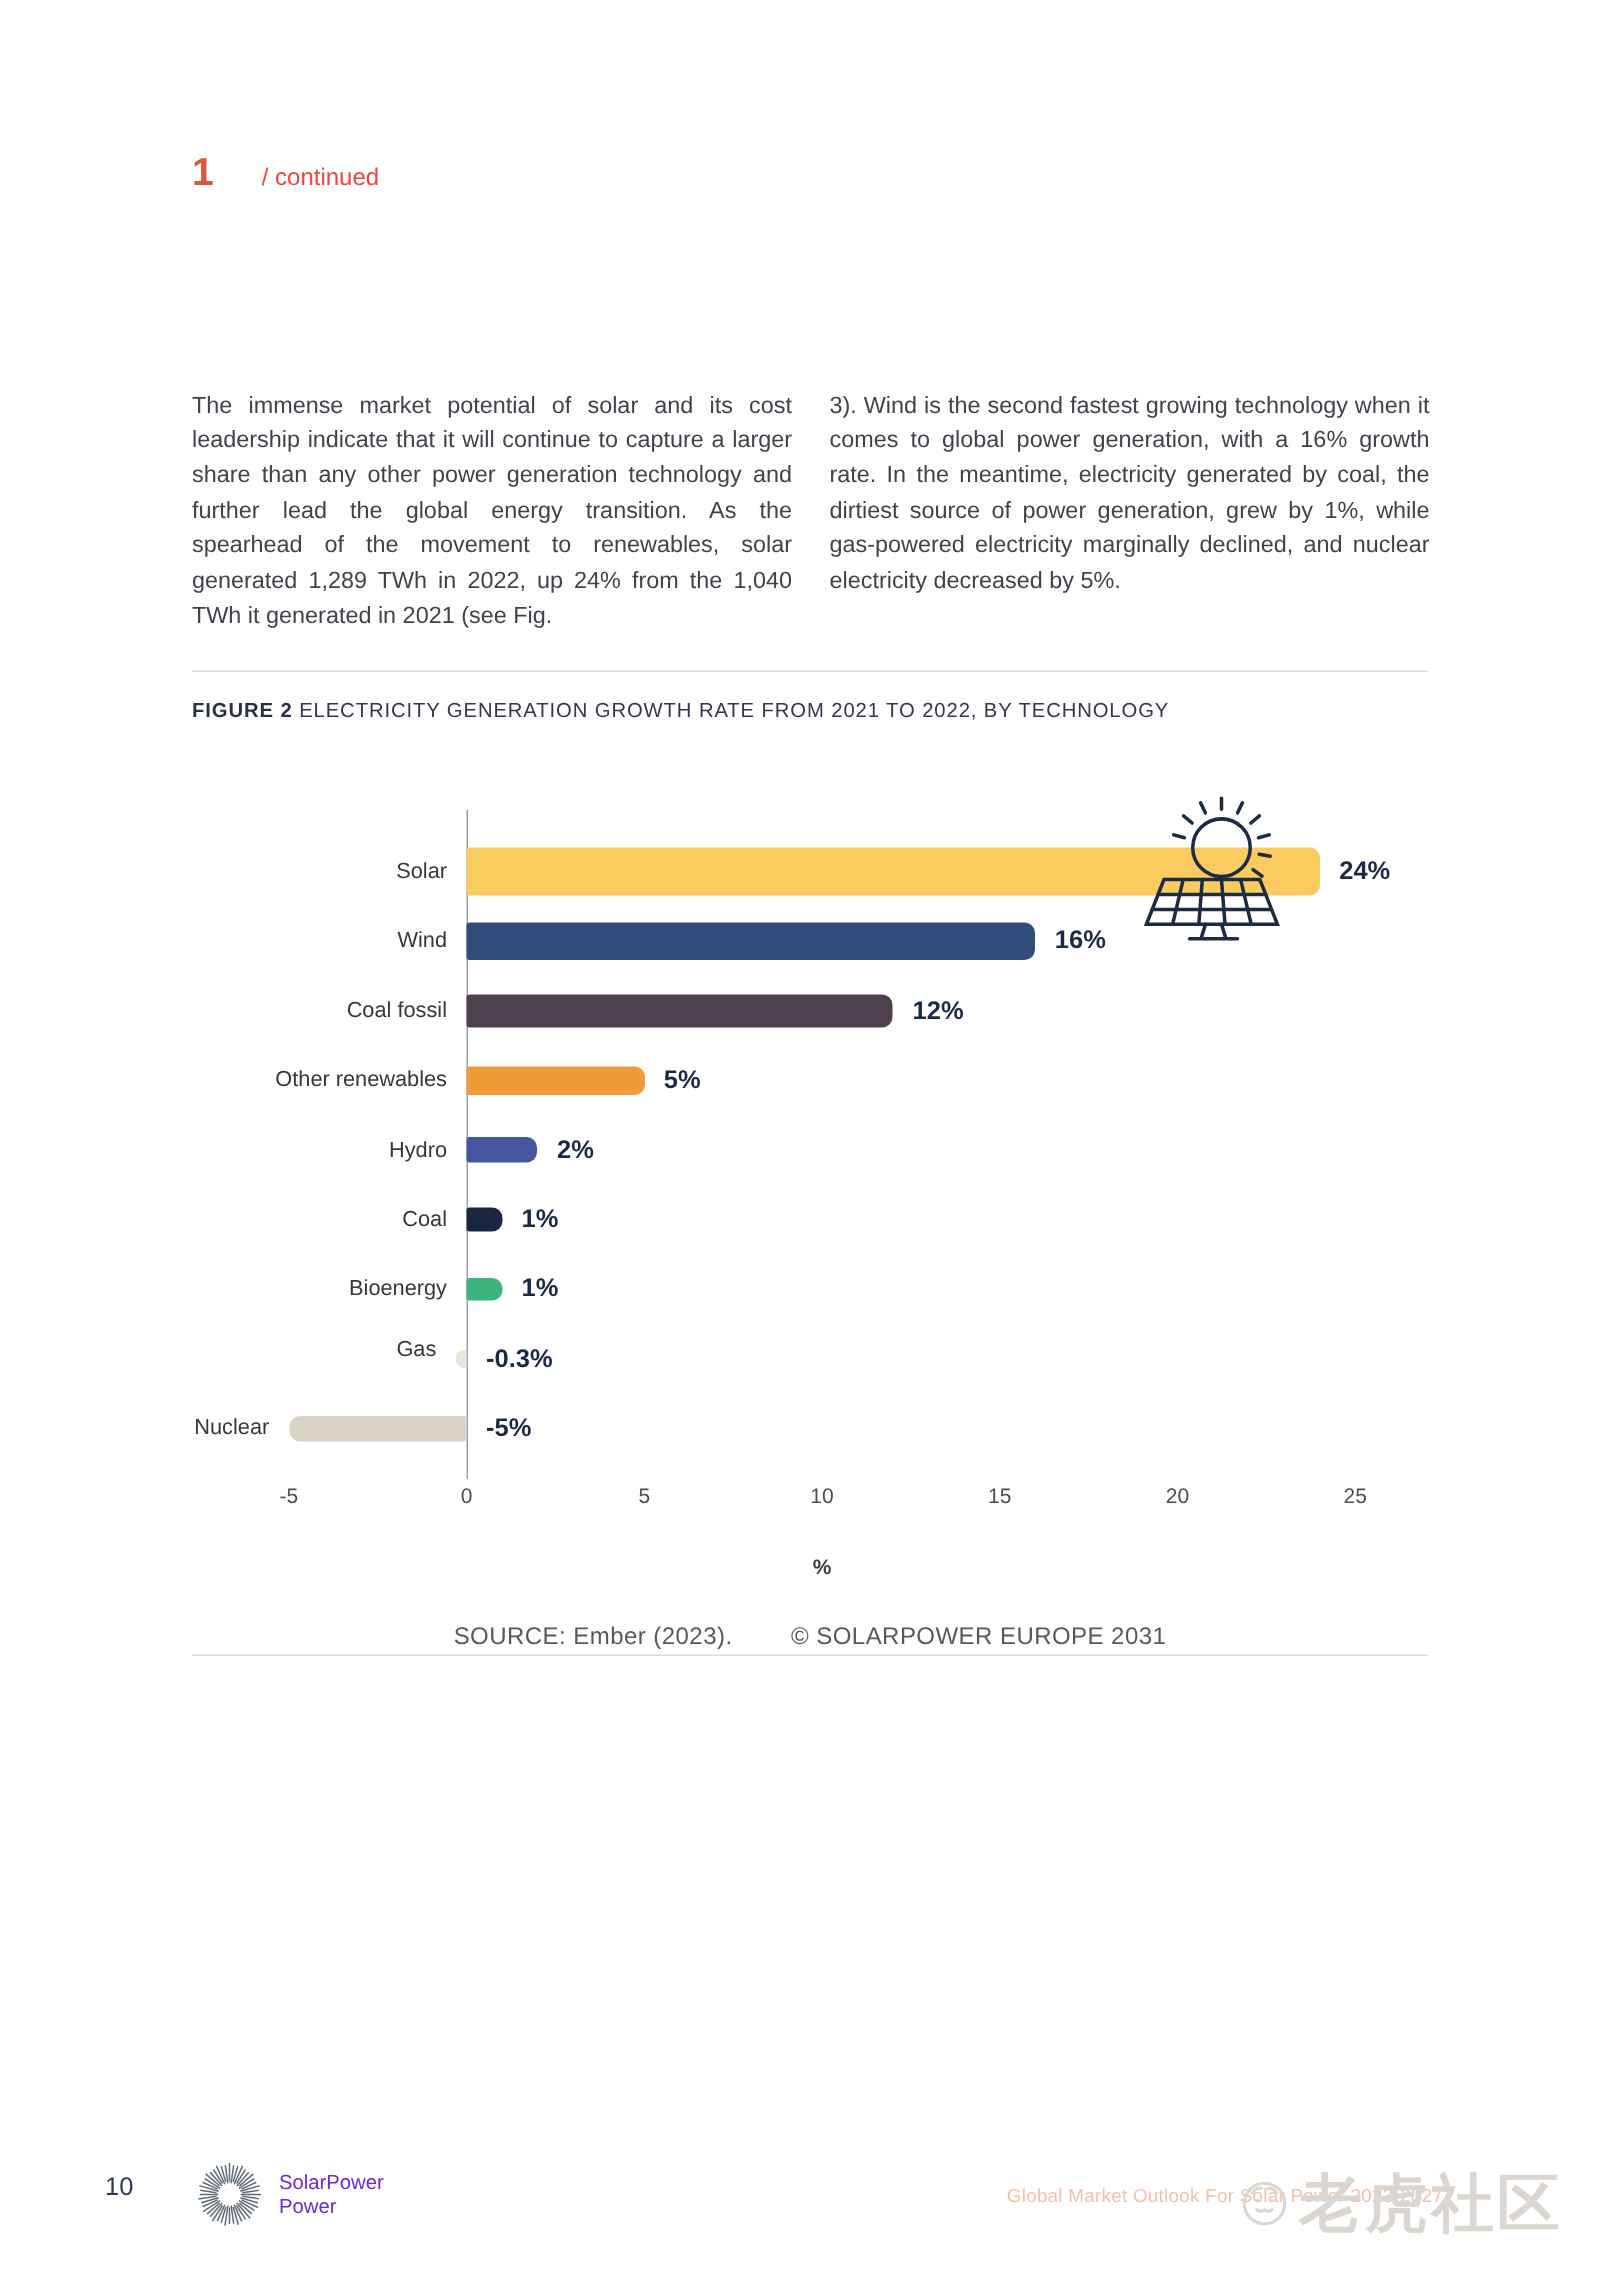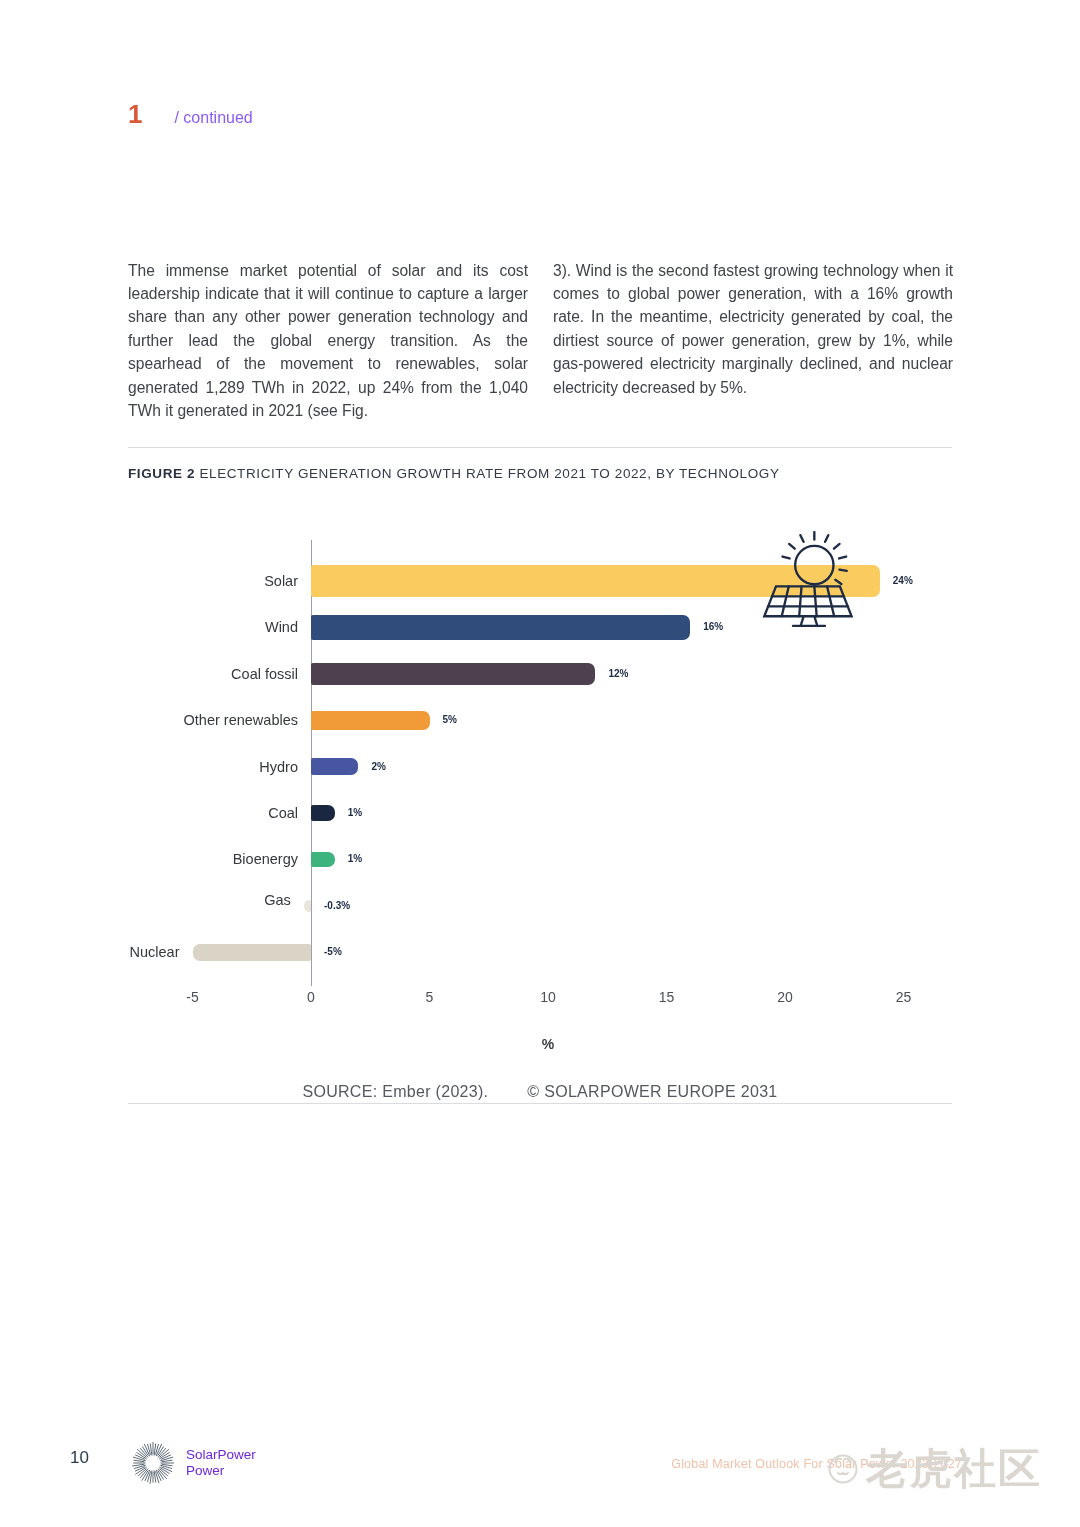--- a/index.html
+++ b/index.html
@@ -3,21 +3,21 @@
 <meta charset="utf-8">
 <style>
   html,body{margin:0;padding:0;background:#ffffff;}
   .page{position:relative;width:1080px;height:1527px;background:#ffffff;overflow:hidden;
         font-family:"Liberation Sans", sans-serif;}
 
   
   .hdr{position:absolute;left:128px;top:99px;display:flex;align-items:baseline;}
   .hdr .num{color:#D9593A;font-size:26px;font-weight:700;margin-right:22px;}
   .hdr .ttl{color:#1C2B45;font-size:27px;font-weight:700;letter-spacing:-0.2px;}
-  .hdr .cont{color:#8b5cf6;font-size:16px;font-weight:400;margin-left:10px;}
+  .hdr .cont{color:#ef4444;font-size:16px;font-weight:400;margin-left:10px;}
 
   
   .col{position:absolute;top:243px;width:400px;color:#3F434A;font-size:15.6px;
        line-height:23.4px;text-align:justify;}
   .col.c1{left:128px;}
   .col.c2{left:553px;}
 
   .rule{position:absolute;left:128px;width:824px;height:0;border-top:1px solid #DADCDE;}
   .rule.top{top:447px;}
   .rule.bottom{top:1103px;}
@@ -25,21 +25,21 @@
   .figtitle{position:absolute;left:128px;top:466px;font-size:13.5px;letter-spacing:0.6px;
             color:#33394a;}
   .figtitle b{font-weight:700;color:#2b3142;}
 
   
   #chart{position:absolute;left:128px;top:525px;width:824px;height:560px;}
   #chart .axis{position:absolute;width:1px;background:#9aa0a8;}
   #chart .cat{position:absolute;left:0;height:22px;line-height:22px;text-align:right;
               white-space:nowrap;font-size:14.5px;color:#35383d;}
   #chart .bar{position:absolute;}
-  #chart .val{position:absolute;height:20px;line-height:20px;font-size:10px;
+  #chart .val{position:absolute;height:20px;line-height:20px;font-size:17px;
               font-weight:700;color:#1B2A44;white-space:nowrap;}
   #chart .tick{position:absolute;transform:translateX(-50%);font-size:14px;color:#4b4f55;}
   #chart .pct{position:absolute;transform:translateX(-50%);font-size:14px;font-weight:700;color:#3a3e44;}
   #chart .icon{position:absolute;left:615px;top:6px;}
 
   
   .srcrow{position:absolute;left:128px;top:1083px;width:824px;display:flex;
           justify-content:center;font-size:16px;letter-spacing:0.3px;color:#55595f;gap:39px;}
 
   

